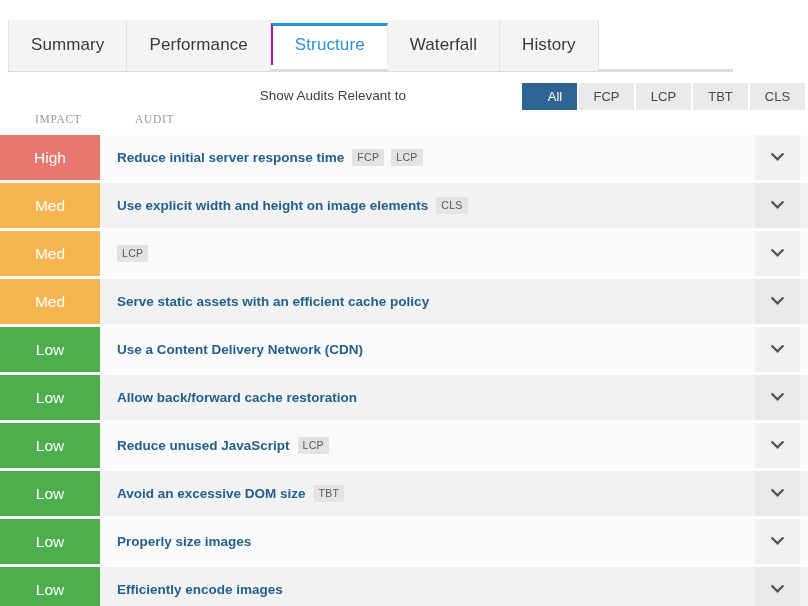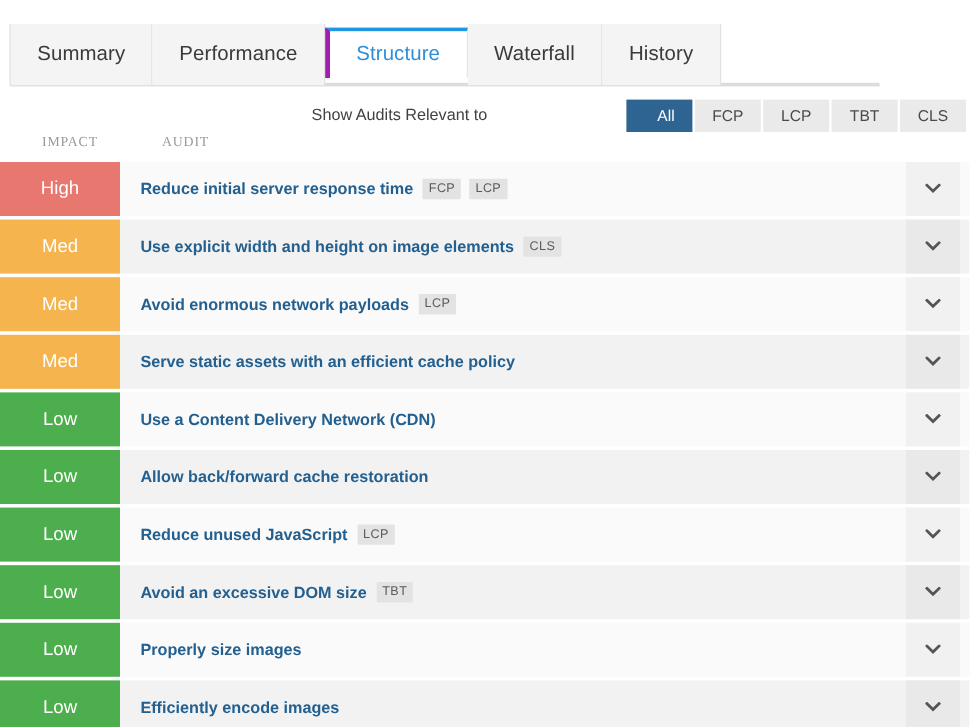--- a/index.html
+++ b/index.html
@@ -51,21 +51,21 @@
     height: 51px;
     position: relative;
     letter-spacing: 0.1px;
   }
   .tab:first-child { border-left: 1px solid #e2e2e2; }
   .tab.active {
     background: #ffffff;
     color: #2f8fd8;
     height: 42px;
     border-top: 3px solid #2196e0;
-    border-left: 4px solid #a21caf;
+    border-left: 2px solid #a21caf;
     border-right: 1px solid #e6e6e6;
     margin-top: -3px;
     z-index: 3;
   }
 
   
   .filterbar {
     position: relative;
     height: 30px;
     width: 696px;
@@ -252,21 +252,20 @@
         <span>
           <svg width="13" height="9" viewBox="0 0 13 9">
             <path d="M1.4 1.3 L6.5 6.3 L11.6 1.3" stroke="#555" stroke-width="2.3" fill="none" stroke-linecap="square"></path>
           </svg>
         </span>
       </div>
     </div>
     <div class="audit-row">
       <div class="impact-cell impact-med">Med</div>
       <div class="audit-cell">
-        <a class="audit-link">Avoid enormous network payloads</a>
         <div class="metric-tags">
           <span class="metric-tag">LCP</span>
         </div>
       </div>
       <div class="chev-cell">
         <span>
           <svg width="13" height="9" viewBox="0 0 13 9">
             <path d="M1.4 1.3 L6.5 6.3 L11.6 1.3" stroke="#555" stroke-width="2.3" fill="none" stroke-linecap="square"></path>
           </svg>
         </span>

